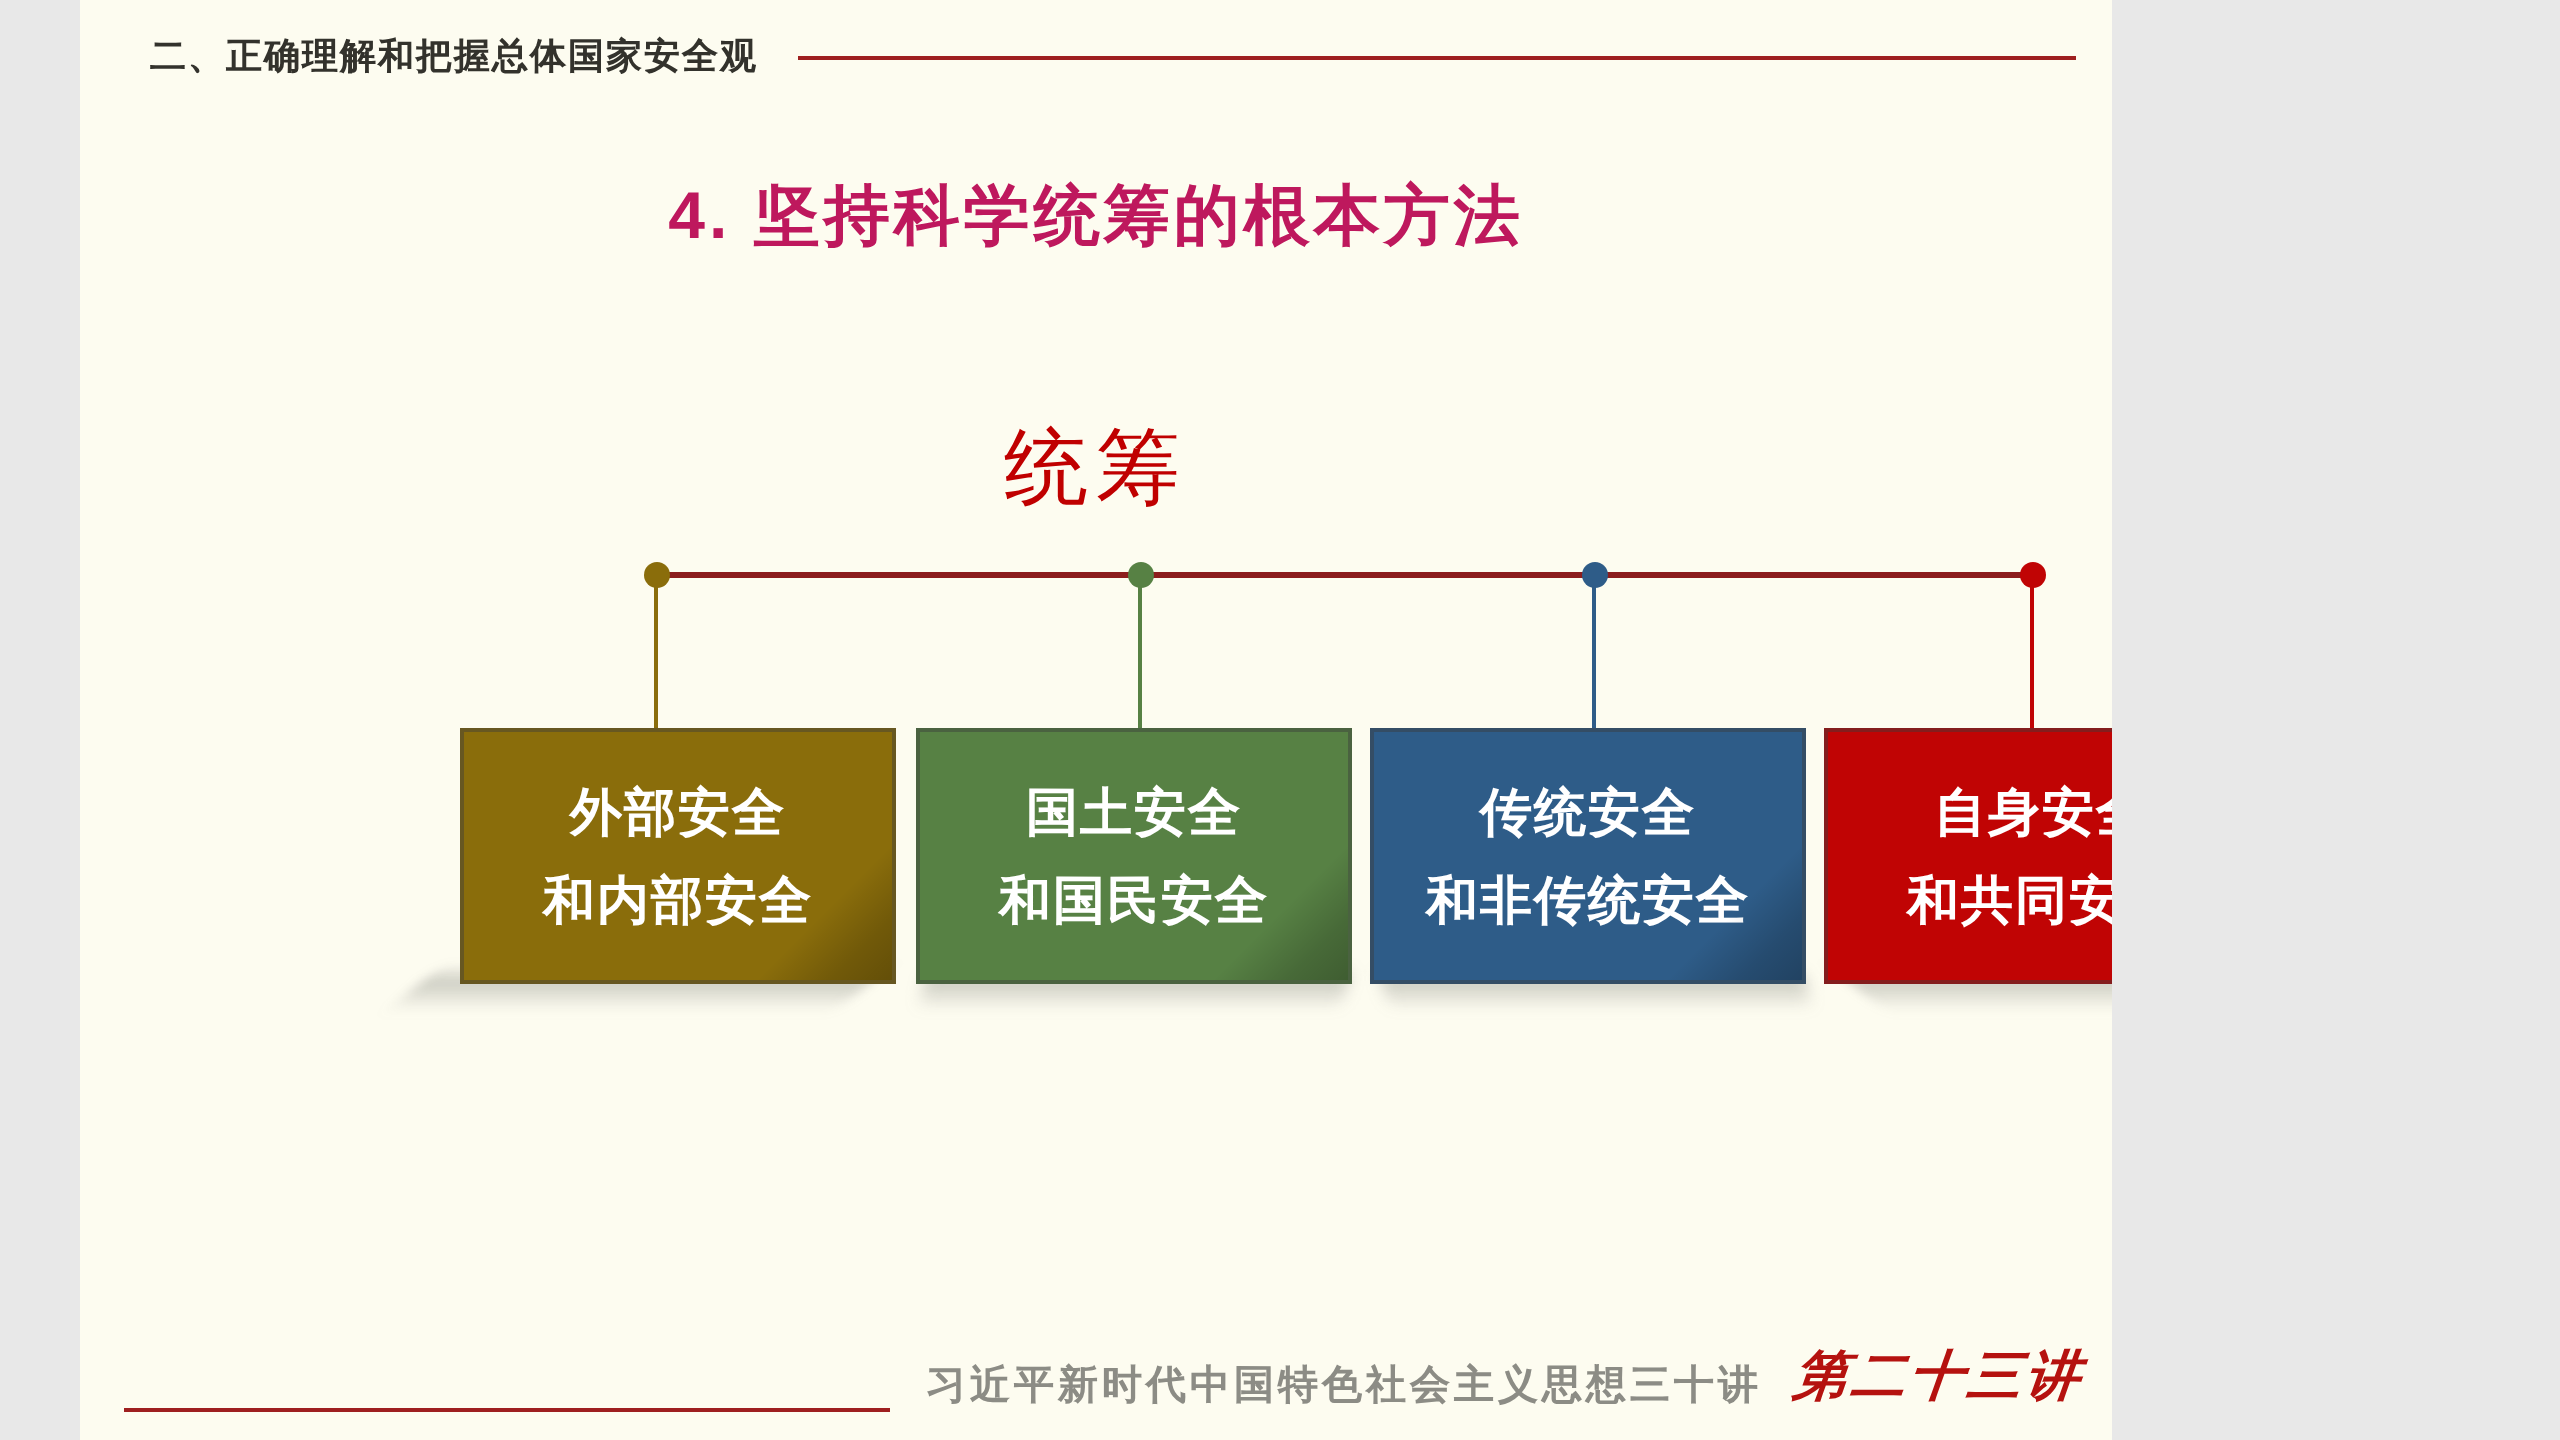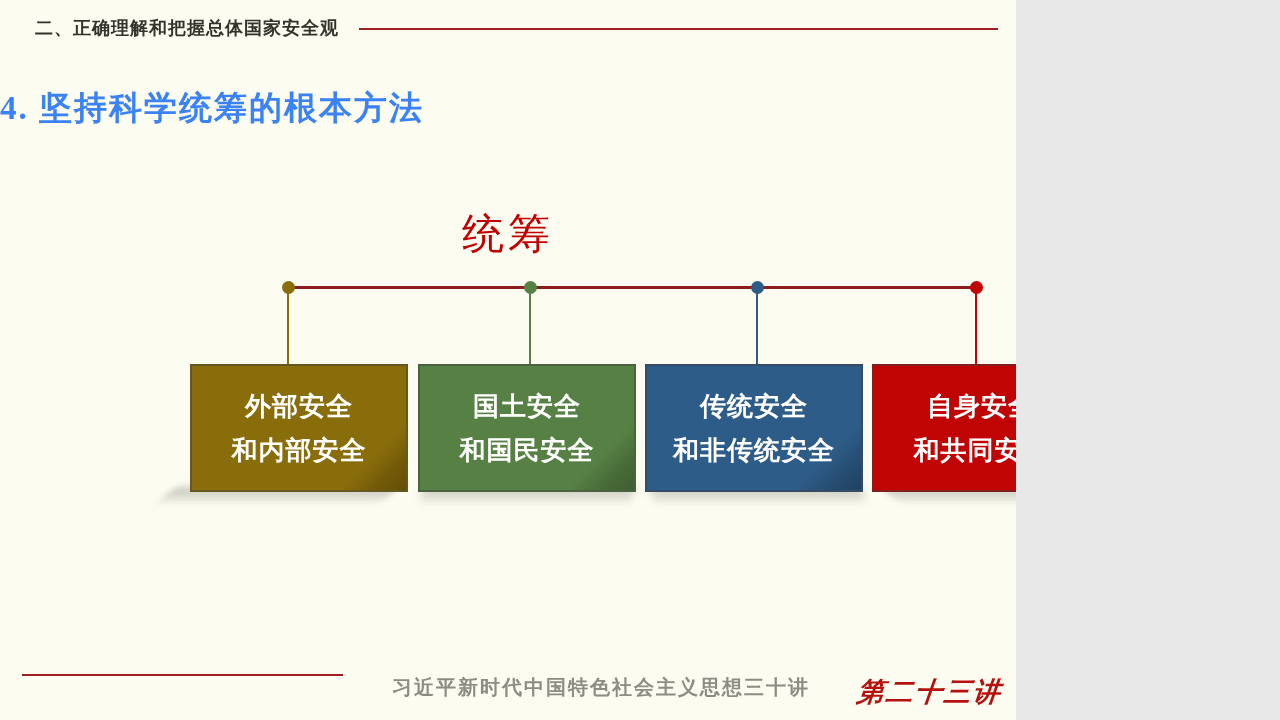--- a/index.html
+++ b/index.html
@@ -7,20 +7,21 @@
     padding: 0;
     background: #e8e8e8;
     font-family: "Liberation Sans", "DejaVu Sans", sans-serif;
   }
   .slide {
     position: relative;
     width: 1016px;
     height: 720px;
     background: var(--bg-color, #FDFCF0);
     overflow: hidden;
+    margin-left: 40px;
   }
 
   
   .header {
     position: absolute;
     top: 16px;
     left: 35px;
     right: 18px;
     display: flex;
     align-items: center;
@@ -40,25 +41,25 @@
     margin-top: 2px;
   }
 
   
   .slide-title {
     position: absolute;
     top: 86px;
     left: 0;
     width: 100%;
     margin: 0;
+    text-align: center;
     font-size: 33px;
     font-weight: bold;
-    color: #3b82f6;
+    color: #be185d;
     letter-spacing: 2px;
-    font-family: Liberation Serif, serif;
   }
 
   
   .root-label {
     position: absolute;
     top: 206px;
     left: 0;
     width: 100%;
     text-align: center;
     font-size: 42px;
@@ -148,22 +149,21 @@
   .shadow.s3 { left: 880px; width: 225px; transform: skewX(48deg);  transform-origin: top left; }
 
   
   .footer {
     position: absolute;
     left: 22px;
     right: 14px;
     top: 674px;
     height: 32px;
     display: flex;
-    align-items: flex-start;
-    gap: 31px;
+    align-items: flex-end;
   }
   .footer-rule {
     flex: 1;
     height: 2px;
     background: var(--accent-color, #9E1F1F);
   }
   .footer-book {
     margin-left: 18px;
     font-size: 20px;
     font-weight: bold;

